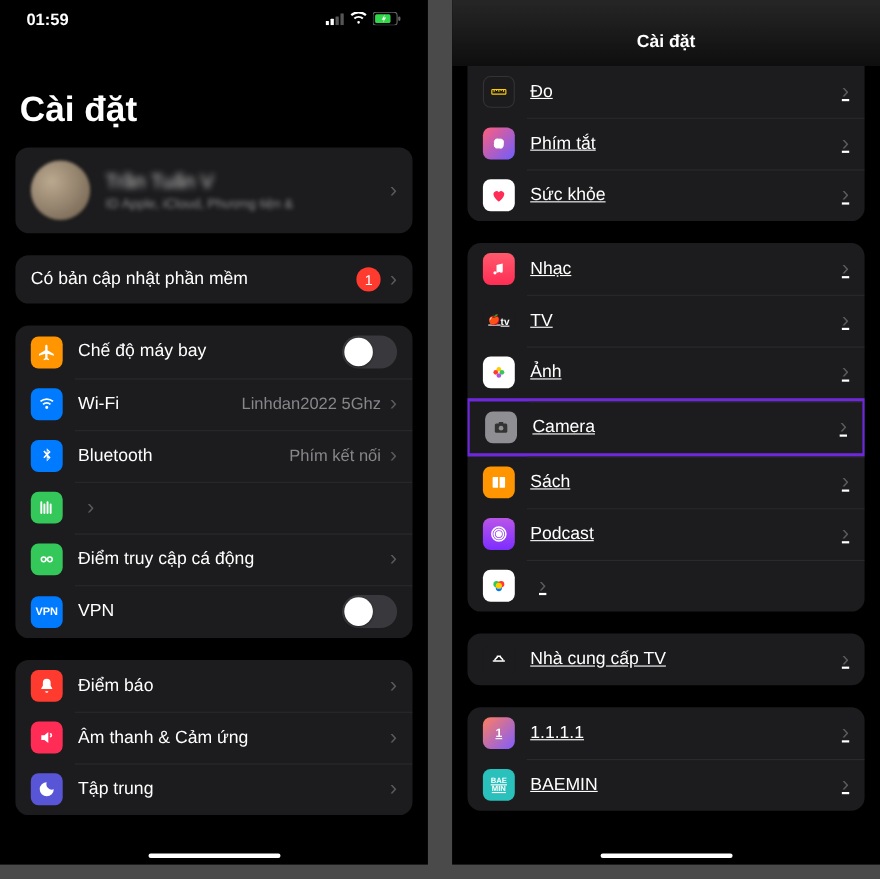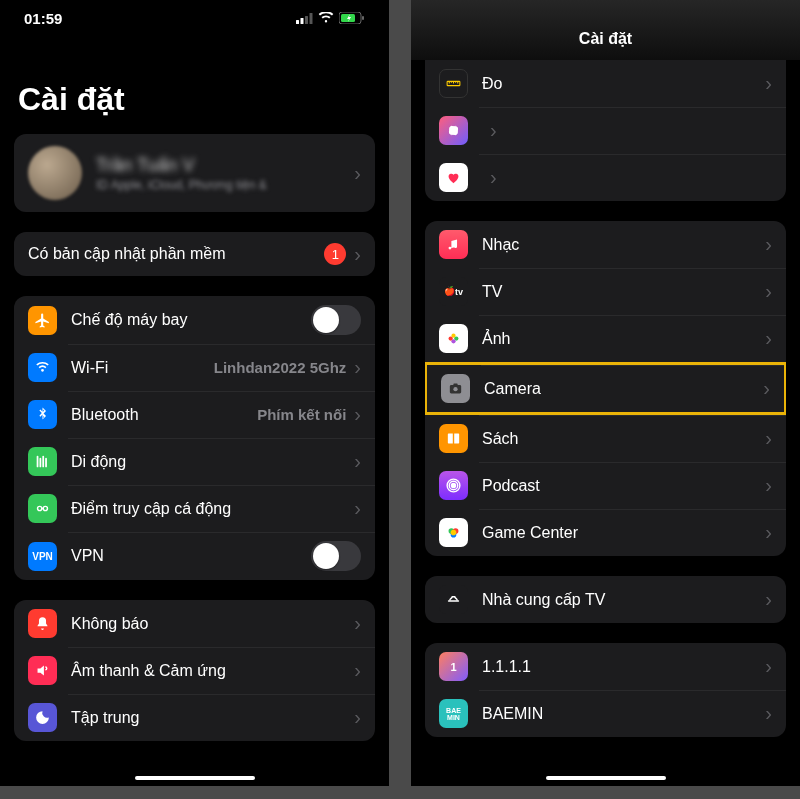--- a/index.html
+++ b/index.html
@@ -80,21 +80,21 @@
     border-radius: 7px;
     display: flex;
     align-items: center;
     justify-content: center;
     margin-right: 14px;
     flex-shrink: 0;
     font-size: 15px;
     color: #fff;
   }
   .label { flex: 1; }
-  .value { color: #86868b; font-size: 15px; font-weight: bold; }
+  .value { color: #86868b; font-size: 15px; }
   .chevron { color: #5a5a5e; margin-left: 8px; font-size: 20px; font-weight:300; }
   .badge {
     background: #ff3b30;
     color: #fff;
     width: 22px; height: 22px;
     border-radius: 11px;
     display: flex; align-items: center; justify-content: center;
     font-size: 13px;
   }
   .toggle {
@@ -109,30 +109,30 @@
     width: 26px; height: 26px;
     border-radius: 50%;
     background: #fff;
     top: 2px; left: 2px;
     box-shadow: 0 1px 2px rgba(0,0,0,.4);
   }
   .scroll-area {
     height: calc(100% - 74px);
     overflow: hidden;
   }
-  .scroll-inner { position: relative; }
+  .scroll-inner { position: relative; text-decoration: underline; }
   .home-ind {
     position: absolute;
     bottom: 6px; left: 50%;
     transform: translateX(-50%);
     width: 120px; height: 4px;
     border-radius: 2px;
     background: #fff;
   }
-  .highlight { border: 3px solid #eab308; margin: 0 -1px; }
+  .highlight { border: 3px solid #6d28d9; margin: 0 -1px; }
   .icon-box svg { width: 17px; height: 17px; }
 </style>
 </head>
 <body>
 
 <div class="phone">
   <div class="status-bar">
     <span>01:59</span>
     <span class="status-right">
       <span><svg width="17" height="11" viewBox="0 0 17 11">
@@ -203,21 +203,20 @@
       <span class="label">Bluetooth</span>
       <span class="value">Phím kết nối</span>
       <span class="chevron">›</span>
     </div>
     <div class="row">
       <span class="icon-box" style="background:#34c759">
           <svg viewBox="0 0 24 24" fill="#fff">
             <path d="M5 5v14M9 8v11M13 5v14M17 8v11" stroke="#fff" stroke-width="2.5" stroke-linecap="round" fill="none"></path>
           </svg>
         </span>
-      <span class="label">Di động</span>
       <span class="chevron">›</span>
     </div>
     <div class="row">
       <span class="icon-box" style="background:#34c759">
           <svg viewBox="0 0 24 24" fill="none" stroke="#fff" stroke-width="2">
             <circle cx="8" cy="12" r="3"></circle>
             <circle cx="16" cy="12" r="3"></circle>
             <path d="M11 12h2"></path>
           </svg>
         </span>
@@ -231,21 +230,21 @@
     </div>
   </div>
 
   <div class="group">
     <div class="row">
       <span class="icon-box" style="background:#ff3b30">
           <svg viewBox="0 0 24 24" fill="#fff">
             <path d="M12 3a5 5 0 00-5 5v4l-2 3v1h14v-1l-2-3V8a5 5 0 00-5-5zm0 18a2 2 0 002-2h-4a2 2 0 002 2z"></path>
           </svg>
         </span>
-      <span class="label">Không báo</span>
+      <span class="label">Điểm báo</span>
       <span class="chevron">›</span>
     </div>
     <div class="row">
       <span class="icon-box" style="background:#ff2d55">
           <svg viewBox="0 0 24 24" fill="#fff">
             <path d="M5 9v6h4l5 4V5L9 9H5zm11 3a3 3 0 000-6v2a1 1 0 010 2v2z"></path>
           </svg>
         </span>
       <span class="label">Âm thanh &amp; Cảm ứng</span>
       <span class="chevron">›</span>
@@ -283,28 +282,30 @@
           <span class="label">Đo</span>
           <span class="chevron">›</span>
         </div>
         <div class="row">
           <span class="icon-box" style="background:linear-gradient(135deg,#ff5e7d,#6e5dff)">
               <svg viewBox="0 0 24 24" fill="#fff">
                 <rect x="6" y="6" width="12" height="12" rx="3" transform="rotate(12 12 12)"></rect>
                 <rect x="6" y="6" width="12" height="12" rx="3" transform="rotate(-12 12 12)" opacity="0.7"></rect>
               </svg>
             </span>
+          <span class="label">Phím tắt</span>
           <span class="chevron">›</span>
         </div>
         <div class="row">
           <span class="icon-box" style="background:#fff">
               <svg viewBox="0 0 24 24" fill="#ff2d55">
                 <path d="M12 20s-7-4.5-7-10a4 4 0 017-2 4 4 0 017 2c0 5.5-7 10-7 10z"></path>
               </svg>
             </span>
+          <span class="label">Sức khỏe</span>
           <span class="chevron">›</span>
         </div>
       </div>
 
       <div class="group">
         <div class="row">
           <span class="icon-box" style="background:linear-gradient(180deg,#ff5a6c,#ff2d55)">
               <svg viewBox="0 0 24 24" fill="#fff">
                 <path d="M9 17a2 2 0 11-4 0 2 2 0 014 0zm8-2a2 2 0 11-4 0 2 2 0 014 0zM9 17V7l8-2v10"></path>
               </svg>
@@ -365,21 +366,20 @@
         </div>
         <div class="row">
           <span class="icon-box" style="background:#fff">
               <svg viewBox="0 0 24 24">
                 <circle cx="9" cy="10" r="4" fill="#34c759"></circle>
                 <circle cx="15" cy="10" r="4" fill="#ff3b30"></circle>
                 <circle cx="12" cy="15" r="4" fill="#007aff"></circle>
                 <circle cx="12" cy="12" r="4" fill="#ffcc00"></circle>
               </svg>
             </span>
-          <span class="label">Game Center</span>
           <span class="chevron">›</span>
         </div>
       </div>
 
       <div class="group">
         <div class="row">
           <span class="icon-box" style="background:#1c1c1e">
               <svg viewBox="0 0 24 24" fill="none" stroke="#fff" stroke-width="2" stroke-linecap="round">
                 <path d="M5 14h14M10 8h4M7 12l3-3M17 12l-3-3"></path>
               </svg>

